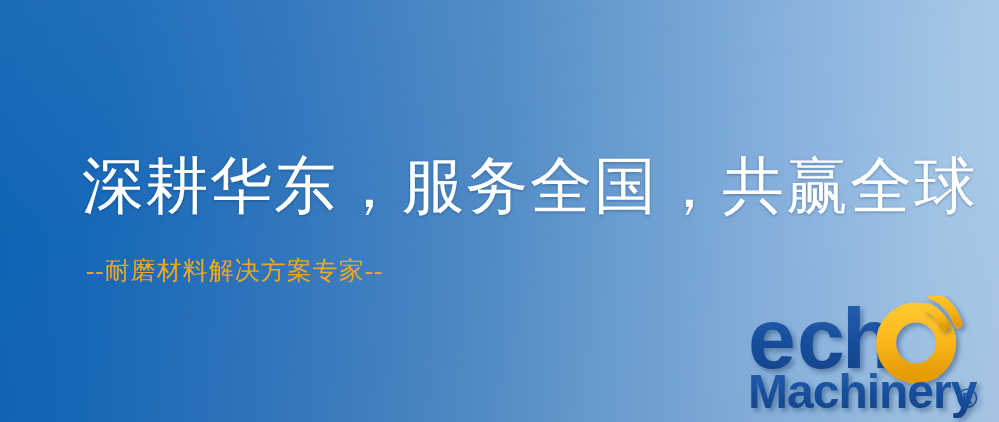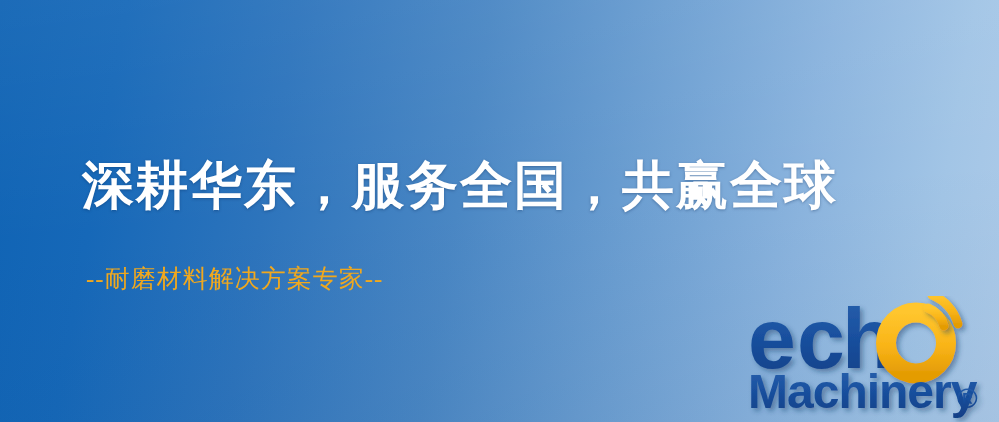--- a/index.html
+++ b/index.html
@@ -36,34 +36,33 @@
     inset: 0;
     background: linear-gradient(175deg, rgba(255,255,255,0.055) 0%, rgba(255,255,255,0.0) 48%, rgba(0,40,90,0.05) 100%);
     pointer-events: none;
   }
 
   .headline {
     position: absolute;
     left: 82px;
     top: 154px;
     font-family: "Liberation Serif", "DejaVu Serif", serif;
-    font-size: 52px;
+    font-size: 62px;
     line-height: 64px;
     letter-spacing: 2px;
     color: #ffffff;
     white-space: nowrap;
     text-shadow: 0 1px 3px rgba(0, 35, 80, 0.35);
     z-index: 3;
-    font-weight: bold;
   }
 
   .subtitle {
     position: absolute;
     left: 86px;
-    top: 264px;
+    top: 256px;
     font-family: "Liberation Serif", "DejaVu Serif", serif;
     font-size: 25px;
     line-height: 30px;
     letter-spacing: 1px;
     color: #f0a81e;
     white-space: nowrap;
     z-index: 3;
   }
 
   

